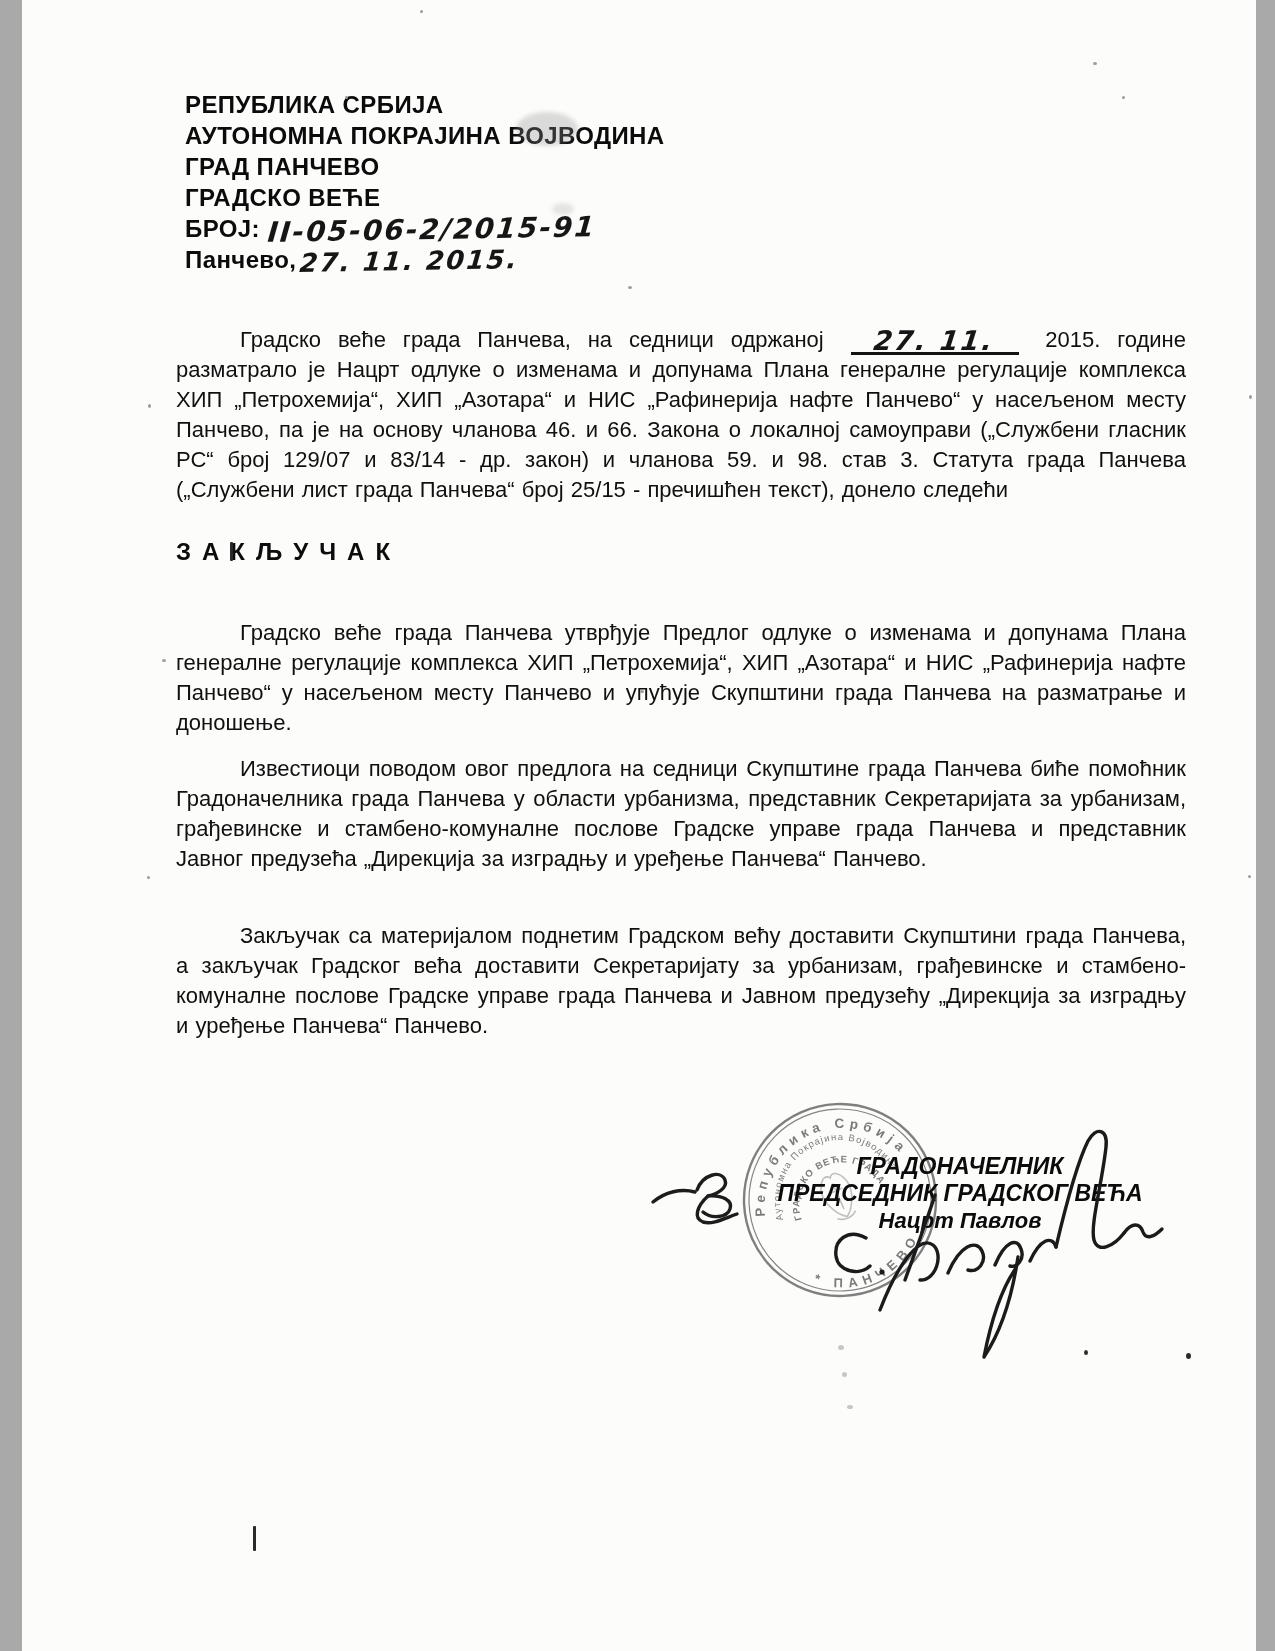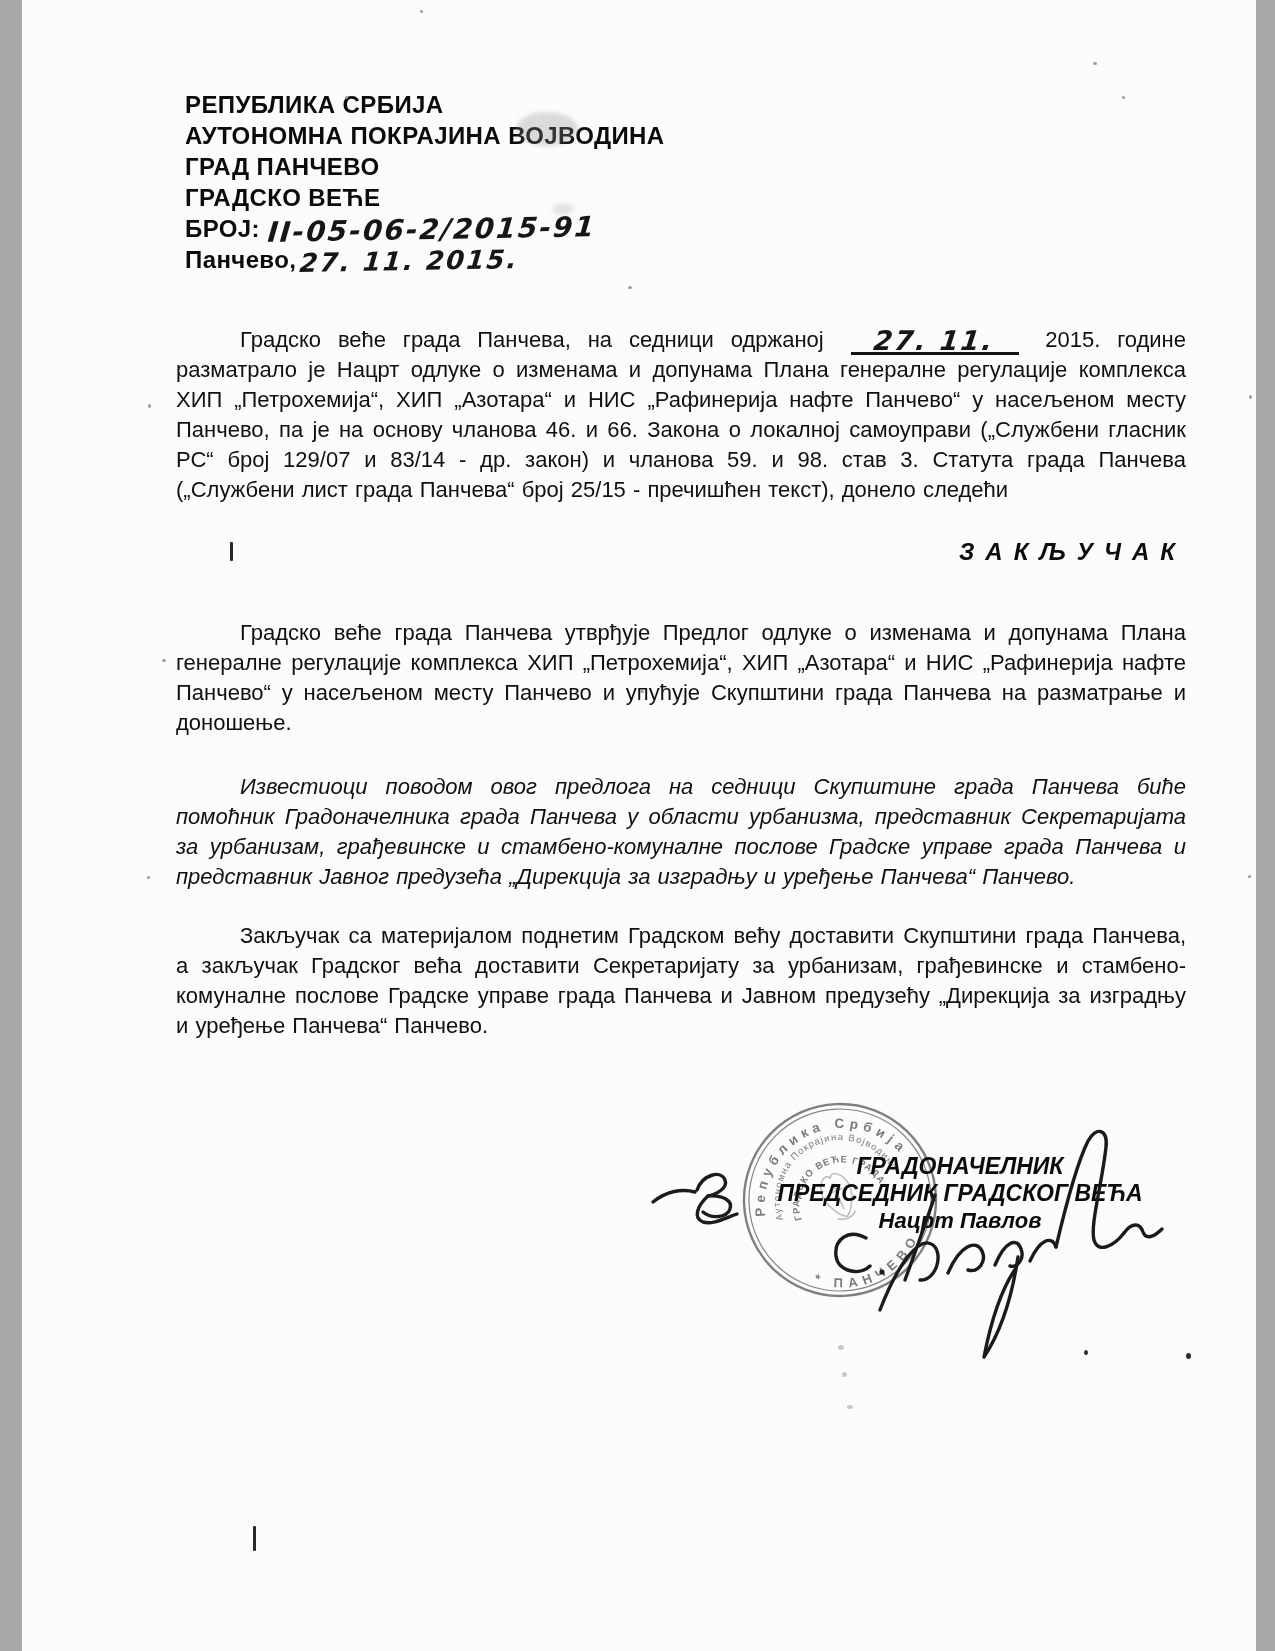--- a/index.html
+++ b/index.html
@@ -25,33 +25,33 @@
   .hw-number{font-size:28px;vertical-align:-2px;margin-left:8px;}
   .hw-date{font-size:26px;vertical-align:-2px;margin-left:4px;}
 
   .para{
     position:absolute;left:176px;width:1010px;margin:0;
     font-size:22px;line-height:30px;text-align:justify;text-indent:64px;
     color:#101010;word-spacing:1px;
   }
   .p1{top:324px;}
   .p2{top:618px;}
-  .p3{top:772px;font-style:italic;}
+  .p3{top:754px;}
   .p4{top:921px;}
 
   .fill-line{
     display:inline-block;min-width:160px;text-align:center;text-indent:0;
     border-bottom:3px solid #131313;margin:0 10px;line-height:1;
     padding:0 4px 1px 4px;vertical-align:baseline;
   }
   .fill-line .handwriting{font-size:27px;transform:skewX(-7deg);position:relative;top:3px;}
 
   .doc-title{
     position:absolute;left:176px;top:538px;width:1010px;margin:0;
-    text-align:right;font-size:24px;font-weight:bold;letter-spacing:11px;color:#0c0c0c;font-style:italic;
+    text-align:left;font-size:24px;font-weight:bold;letter-spacing:11px;color:#0c0c0c;
   }
 
   .sig-block{
     position:absolute;left:770px;top:1153px;width:380px;z-index:3;
     text-align:center;font-weight:bold;font-size:23px;line-height:27px;color:#0b0b0b;
     white-space:nowrap;
     font-style:italic;
   }
   .sig-name{font-size:22px;}
 

